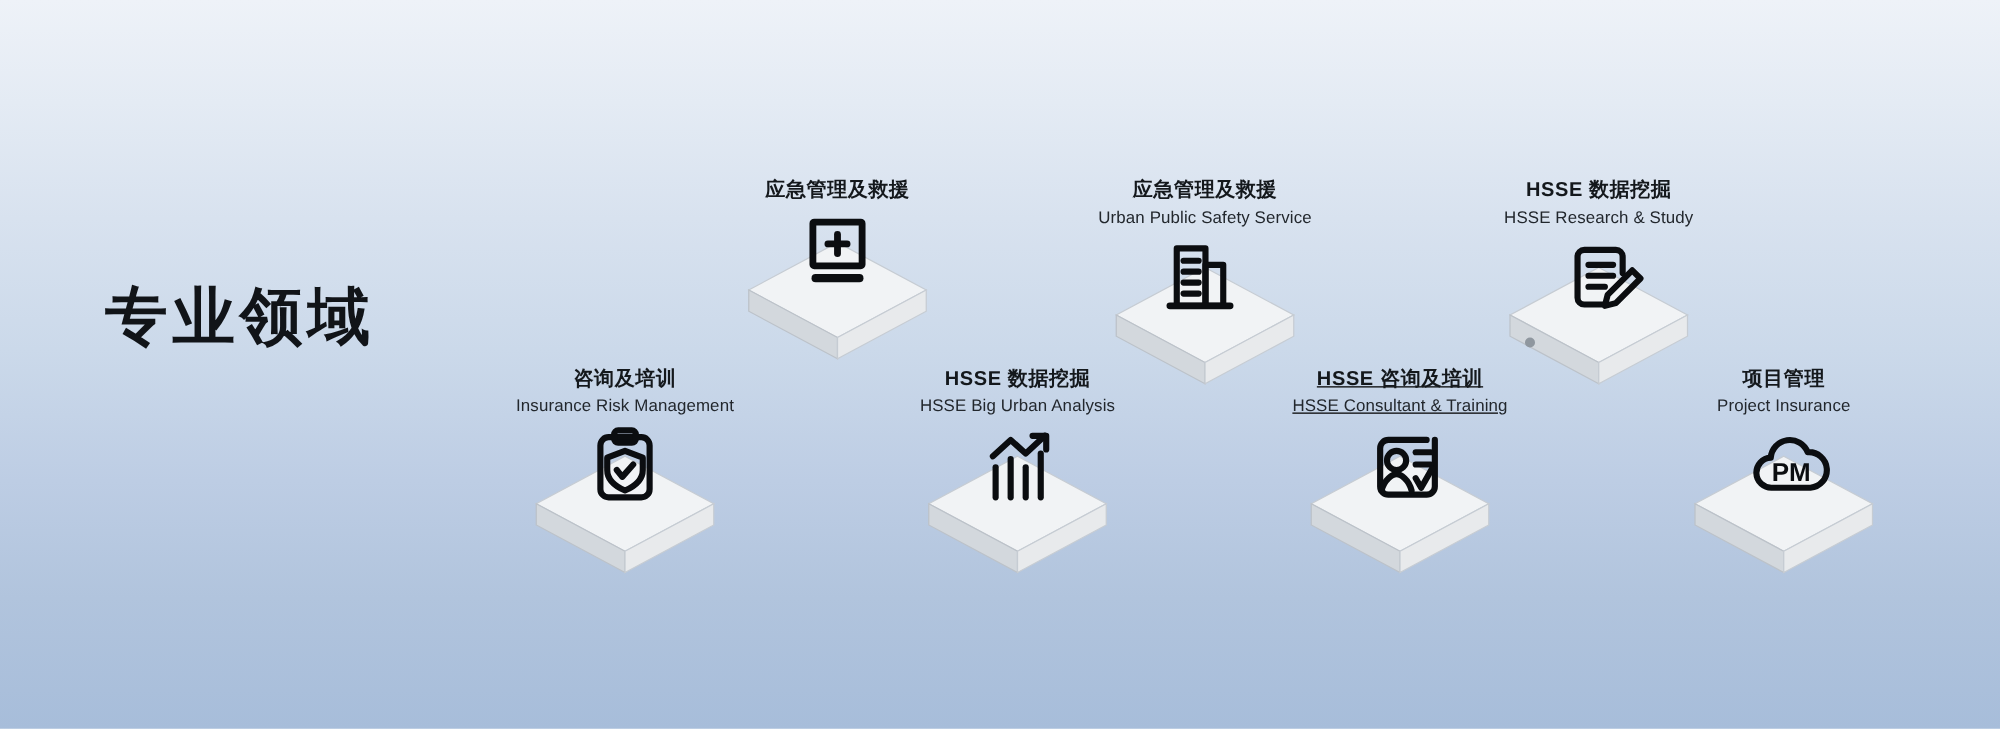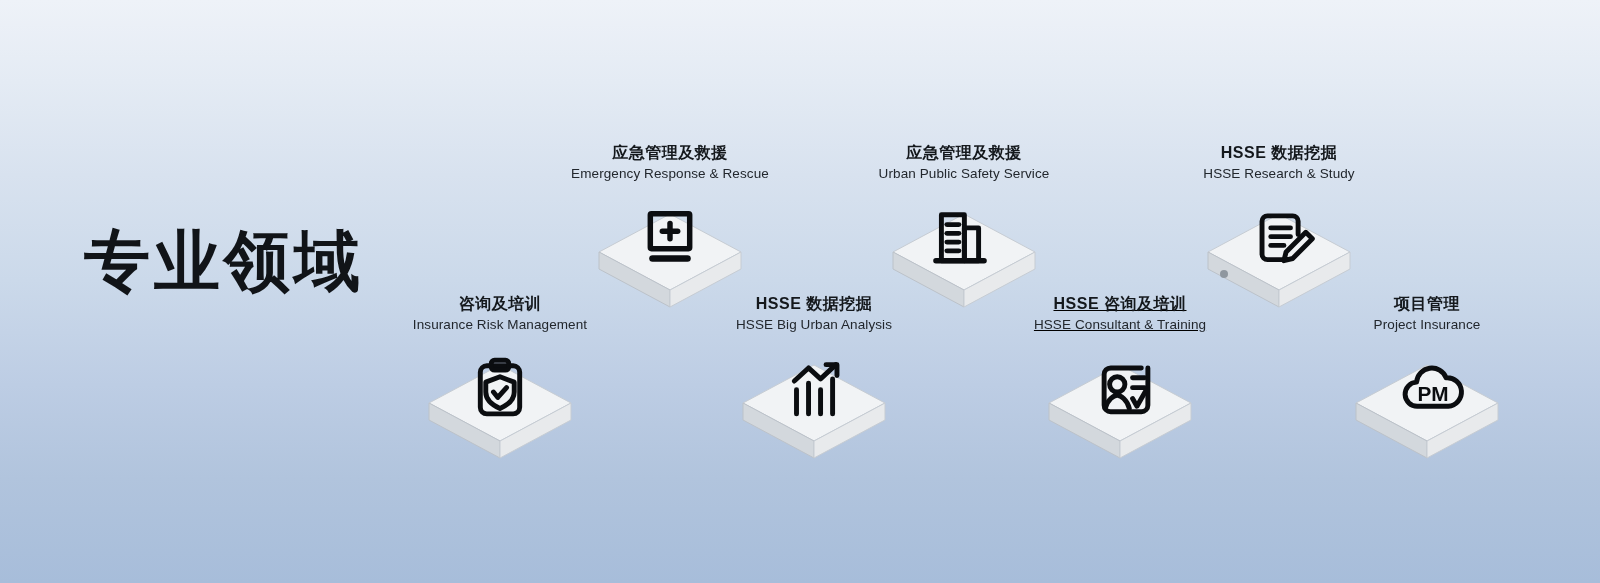--- a/index.html
+++ b/index.html
@@ -25,21 +25,21 @@
         #b1c4dd 82%,
         #a7bdda 100%);
     overflow: hidden;
   }
 
   
   .page-title {
     position: absolute;
     left: 84px;
     top: 228px;
-    font-size: 66px;
+    font-size: 50px;
     font-weight: bold;
     letter-spacing: 4px;
     color: #111418;
     white-space: nowrap;
     line-height: 1;
   }
 
   
   .item {
     position: absolute;
@@ -79,42 +79,41 @@
     position: absolute;
     left: 50%;
     top: 18px;
     transform: translateX(-50%);
     width: 150px;
     height: 104px;
   }
   .glyph {
     position: absolute;
     left: 50%;
-    top: 16px;
+    top: 0px;
     transform: translateX(-50%);
     width: 70px;
     height: 70px;
   }
   .glyph svg { display: block; width: 100%; height: 100%; }
 
   
   .glyph.nudge-left  { transform: translateX(calc(-50% - 4px)); }
   .glyph.nudge-right { transform: translateX(calc(-50% + 6px)); }
 </style>
 </head>
 <body>
 
 <div class="stage">
 
   <div class="page-title">专业领域</div>
 
   <div class="item" style="left:520px; top:144px;">
     <div class="item-labels">
       <div class="label-cn">应急管理及救援</div>
-      <div class="label-en">Emergency Response &amp; Rescue</div>
     </div>
     <div class="pedestal-wrap">
       <div class="pedestal">
         <svg viewBox="0 0 150 104" xmlns="http://www.w3.org/2000/svg">
           <polygon points="75,6 146,44 75,82 4,44" fill="#f1f3f5" stroke="#c6ccd3" stroke-width="1"></polygon>
           <polygon points="4,44 75,82 75,99 4,61" fill="#d3d8dd" stroke="#bcc2c9" stroke-width="1"></polygon>
           <polygon points="75,82 146,44 146,61 75,99" fill="#e8eaec" stroke="#c6ccd3" stroke-width="1"></polygon>
         </svg>
       </div>
       <div class="glyph">

